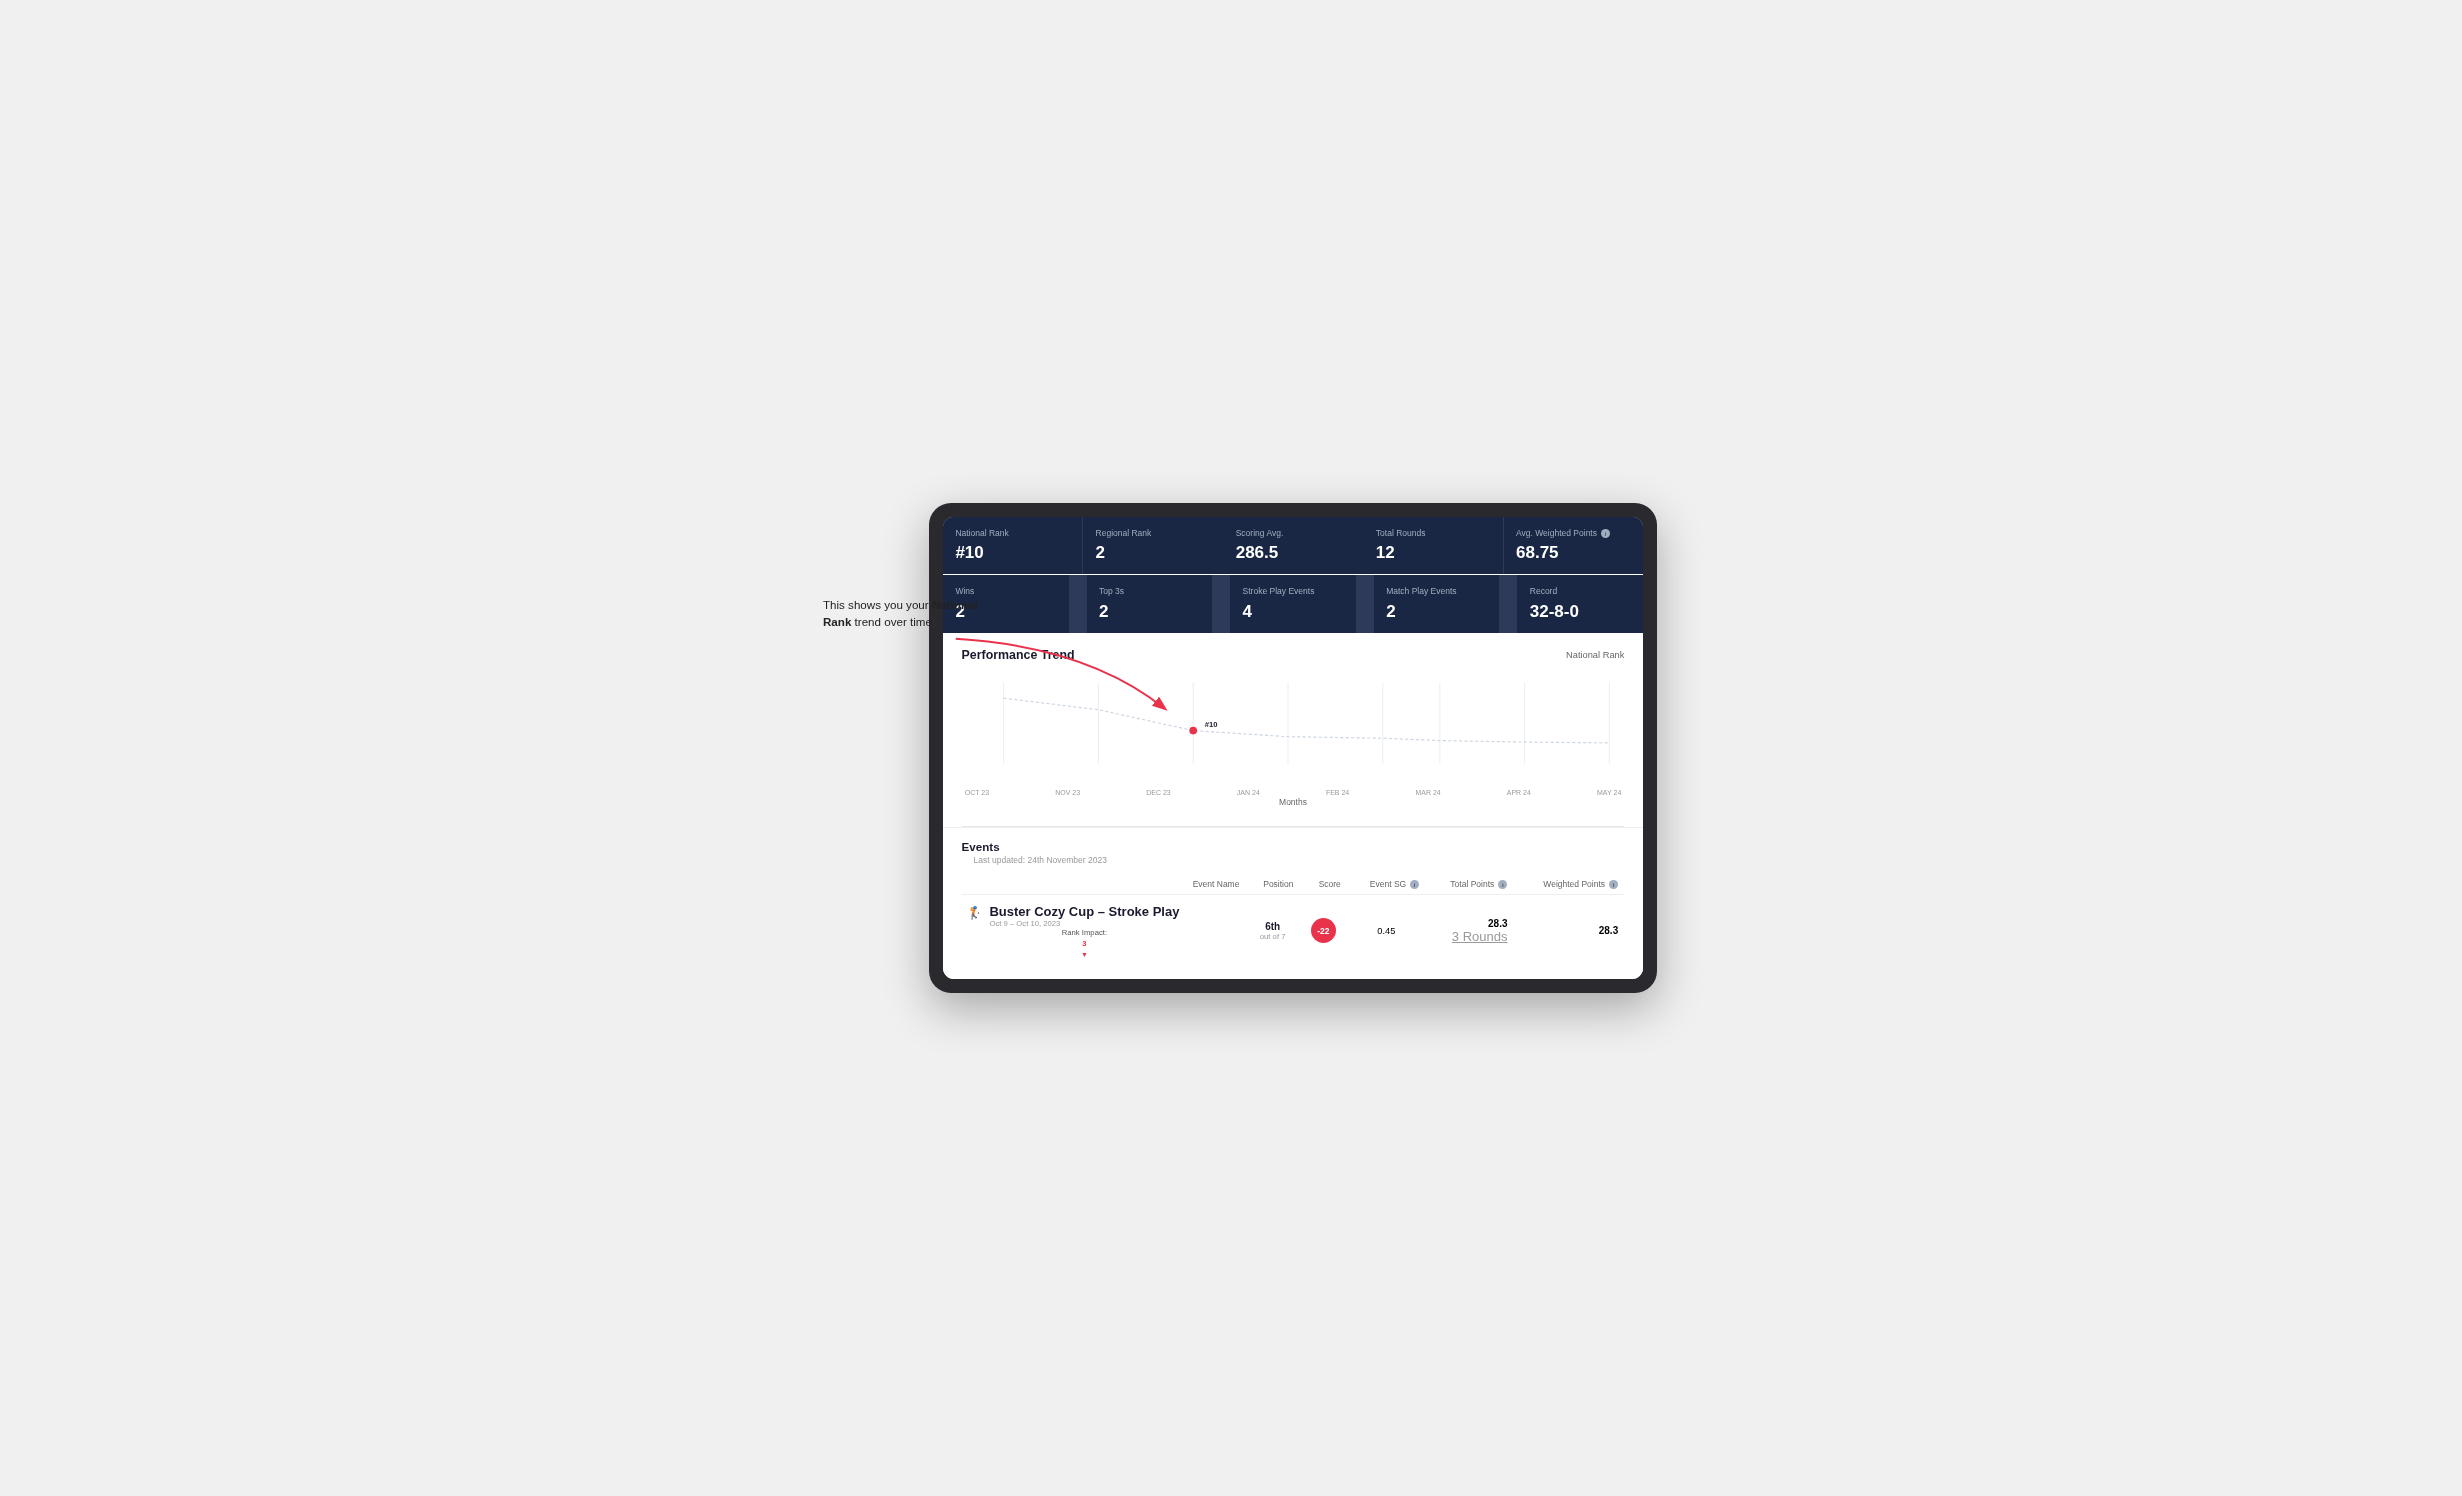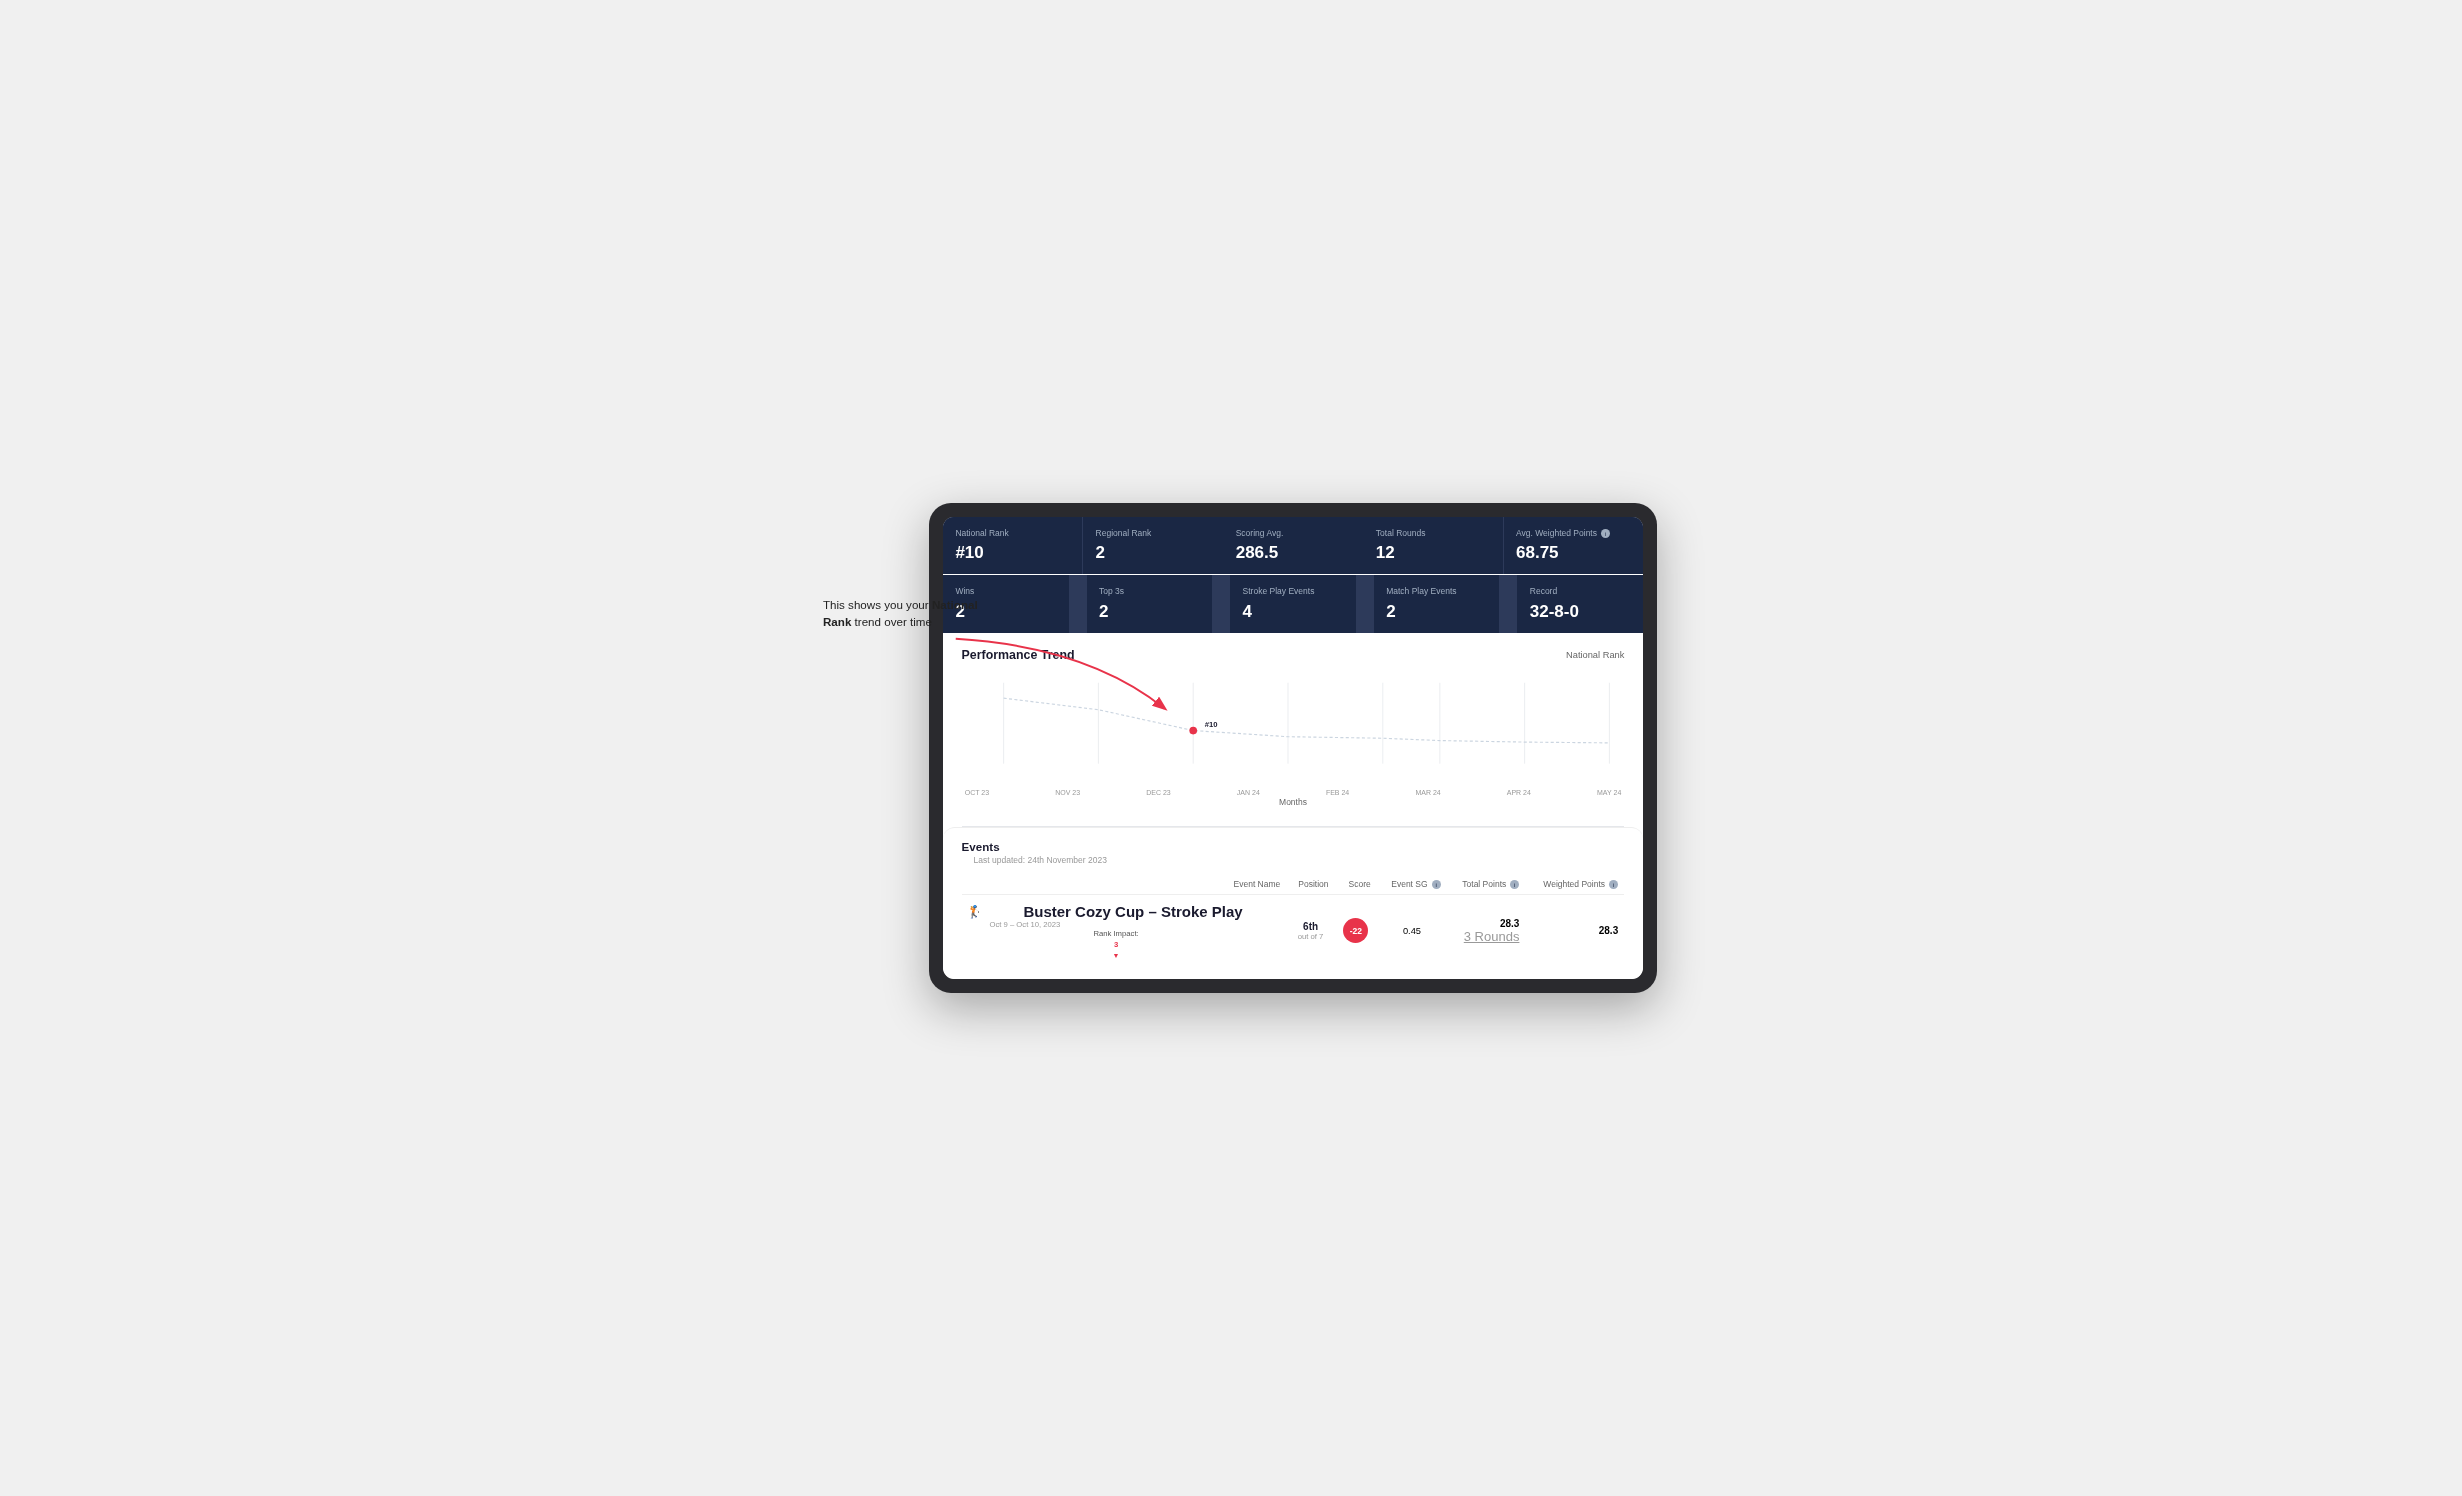--- a/index.html
+++ b/index.html
@@ -153,21 +153,20 @@
       text-align: center;
       font-size: 8.5px;
       color: #666;
       margin-bottom: 6.2px;
     }
 
     .events-section {
       padding: 12.4px 18.6px;
       background: white;
       border-top: 0.8px solid #eee;
-      border-radius: 12px;
     }
 
     .events-title {
       font-size: 11.6px;
       font-weight: 700;
       color: #1a1a2e;
       margin-bottom: 1.5px;
     }
 
     .events-updated {
@@ -201,23 +200,22 @@
       gap: 6.2px;
     }
 
     .event-icon {
       font-size: 12.4px;
       margin-top: 1.5px;
     }
 
     .event-name-title {
       font-weight: 600;
-      font-size: 15px;
+      font-size: 13px;
       color: #1a1a2e;
-      margin-left: 34px;
     }
 
     .event-date {
       font-size: 7.7px;
       color: #999;
     }
 
     .rank-impact {
       font-size: 7.7px;
       color: #555;

